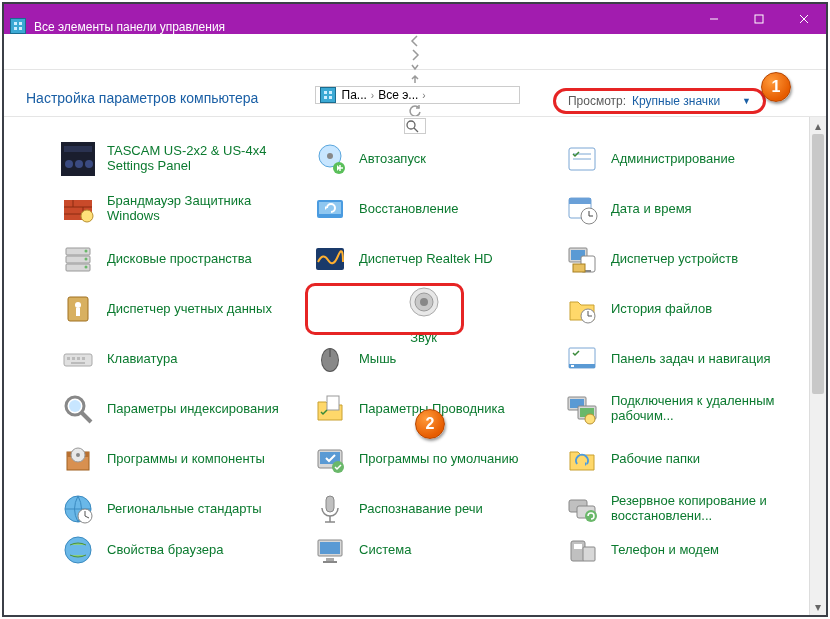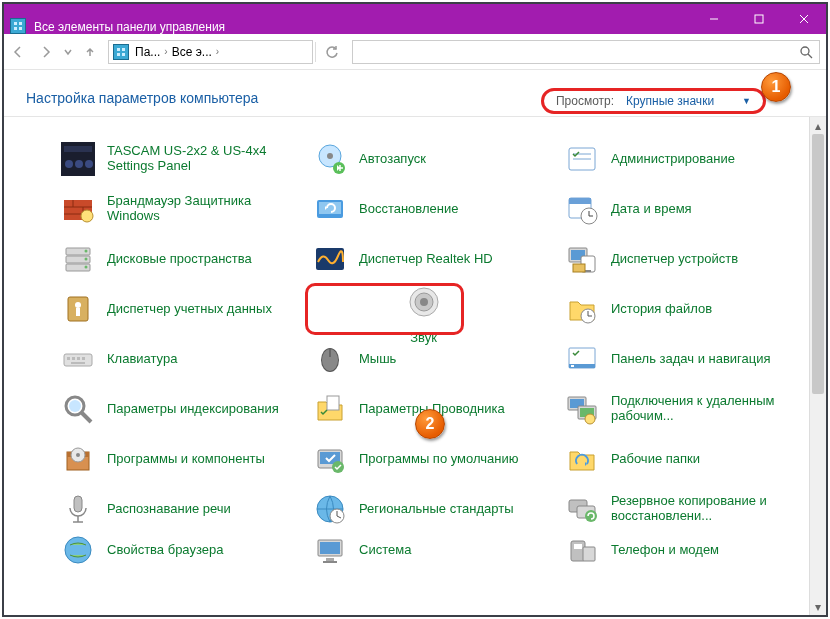--- a/index.html
+++ b/index.html
@@ -7,35 +7,35 @@
   .window { width:826px; height:615px; border:2px solid #3b3f47; background:#fff; display:flex; flex-direction:column; margin:2px; }
   
   .titlebar { height:30px; background:#a21caf; display:flex; align-items:flex-end; color:#fff; font-size:12px; padding-left:6px; }
   .titlebar .tb-icon { width:16px; height:16px; background:#3ba9d4; margin-right:8px; border:1px solid #1a6c90; display:flex; align-items:center; justify-content:center;}
   .titlebar .tb-icon svg{width:10px;height:10px;}
   .titlebar .tb-title{ flex:0 0 auto; }
   .titlebar .spacer{ flex:1; }
   .tb-btn{ width:45px; height:30px; display:flex; align-items:center; justify-content:center; color:#fff; }
   .tb-btn svg{ stroke:#fff; stroke-width:1; fill:none; }
   
-  .navrow{ height:36px; background:#fff; display:flex; align-items:center; border-bottom:1px solid #e5e5e5; }
+  .navrow{ height:36px; background:#fff; display:flex; align-items:center; border-bottom:1px solid #e5e5e5;flex-direction:column; }
   .nav-arrow, .nav-up, .nav-refresh{ width:28px; height:28px; display:flex; align-items:center; justify-content:center; color:#9a9a9a; }
   .nav-arrow svg, .nav-up svg, .nav-refresh svg{ stroke:currentColor; fill:none; stroke-width:1.5; }
   .nav-sep{ width:1px; height:20px; background:#ddd; margin:0 2px;}
   .addr{ margin-left:4px; height:24px; border:1px solid #ccc; display:flex; align-items:center; padding:0 4px; width:205px; background:#fff; }
   .addr .addr-icon{ width:16px;height:16px;background:#3ba9d4;border:1px solid #1a6c90;margin-right:6px;display:flex;align-items:center;justify-content:center;}
   .addr .addr-icon svg{width:10px;height:10px;}
   .addr span.crumb{ color:#000; font-size:12px; }
   .addr span.chev{ color:#777; margin:0 4px; font-size:10px;}
   .searchbox{ flex:1; margin:0 6px 0 6px; height:24px; border:1px solid #ccc; background:#fff; display:flex; align-items:center; }
   .searchbox .sicon{ margin-left:auto; margin-right:6px; color:#666; }
   
   .headerarea{ padding:20px 22px 10px 22px; display:flex; align-items:flex-start; position:relative; border-bottom:1px solid #e5e5e5; }
   .htext{ color:#1a5fa5; font-size:14px; }
-  .viewwrap{ position:absolute; right:60px; top:18px; border:3px solid #e62424; border-radius:18px; padding:3px 12px; display:flex; align-items:center; gap:8px;}
+  .viewwrap{ position:absolute; right:60px; top:18px; border:3px solid #e62424; border-radius:18px; padding:3px 12px; display:flex; align-items:center; gap:2px;}
   .viewlabel{ color:#5a5a5a; font-size:12px; margin-right:4px;}
   .viewval{ color:#1a5fa5; font-size:12px; margin-right:20px;}
   .viewarr{ color:#1a5fa5; font-size:9px;}
   .badge{ position:absolute; width:30px; height:30px; background:radial-gradient(circle at 35% 30%, #ff9a3a, #e65c00 70%); border-radius:50%; color:#fff; font-size:16px; font-weight:bold; display:flex; align-items:center; justify-content:center; box-shadow:1px 2px 3px rgba(0,0,0,.4); border:1px solid #b54500;}
   .badge1{ right:35px; top:2px; }
   .badge2{ left:411px; top:292px; z-index:5;}
   
   .mainwrap{ flex:1; position:relative; display:flex; overflow:hidden;}
   .main{ flex:1; padding:18px 10px 0 30px; overflow:hidden; }
   .grid{ display:grid; grid-template-columns: 248px 248px 248px; grid-auto-rows:50px; column-gap:4px; row-gap:0; }
@@ -389,44 +389,44 @@
                 <path d="M12 22 A6 6 0 1 1 22 22" stroke="#4a9be0" fill="none" stroke-width="2"></path>
                 <path d="M20 20 L22 22 L20 24" fill="#4a9be0"></path>
               </svg>
             </div>
         <span class="lbl">Рабочие папки</span>
       </div>
 
       <div class="item">
         <div class="ic">
               <svg width="34" height="34">
-                <rect x="13" y="4" width="8" height="16" rx="4" fill="#c0c0c0" stroke="#888"></rect>
-                <path d="M9 16 A8 8 0 0 0 25 16" stroke="#888" fill="none" stroke-width="1.5"></path>
-                <line x1="17" y1="24" x2="17" y2="30" stroke="#888" stroke-width="1.5"></line>
-                <line x1="12" y1="30" x2="22" y2="30" stroke="#888" stroke-width="1.5"></line>
-              </svg>
-            </div>
-        <span class="lbl">Распознавание речи</span>
-      </div>
-      <div class="item">
-        <div class="ic">
-              <svg width="34" height="34">
                 <circle cx="17" cy="17" r="13" fill="#6ab8e8" stroke="#3a8ac0"></circle>
                 <path d="M17 4 Q10 17 17 30 Q24 17 17 4" fill="none" stroke="#3a8ac0"></path>
                 <line x1="4" y1="17" x2="30" y2="17" stroke="#3a8ac0"></line>
                 <circle cx="24" cy="24" r="7" fill="#fff" stroke="#888"></circle>
                 <line x1="24" y1="24" x2="24" y2="19" stroke="#555"></line>
                 <line x1="24" y1="24" x2="28" y2="26" stroke="#555"></line>
               </svg>
             </div>
         <span class="lbl">Региональные стандарты</span>
       </div>
       <div class="item">
         <div class="ic">
               <svg width="34" height="34">
+                <rect x="13" y="4" width="8" height="16" rx="4" fill="#c0c0c0" stroke="#888"></rect>
+                <path d="M9 16 A8 8 0 0 0 25 16" stroke="#888" fill="none" stroke-width="1.5"></path>
+                <line x1="17" y1="24" x2="17" y2="30" stroke="#888" stroke-width="1.5"></line>
+                <line x1="12" y1="30" x2="22" y2="30" stroke="#888" stroke-width="1.5"></line>
+              </svg>
+            </div>
+        <span class="lbl">Распознавание речи</span>
+      </div>
+      <div class="item">
+        <div class="ic">
+              <svg width="34" height="34">
                 <rect x="4" y="8" width="18" height="12" rx="2" fill="#c0c0c0" stroke="#888"></rect>
                 <rect x="12" y="14" width="18" height="12" rx="2" fill="#d8d8d8" stroke="#888"></rect>
                 <circle cx="26" cy="24" r="6" fill="#6ab86a"></circle>
                 <path d="M23 24 A3 3 0 1 1 26 27" stroke="#fff" fill="none" stroke-width="1.5"></path>
               </svg>
             </div>
         <span class="lbl">Резервное копирование и восстановлени...</span>
       </div>
 
       <div class="item" style="height:30px;overflow:hidden">

